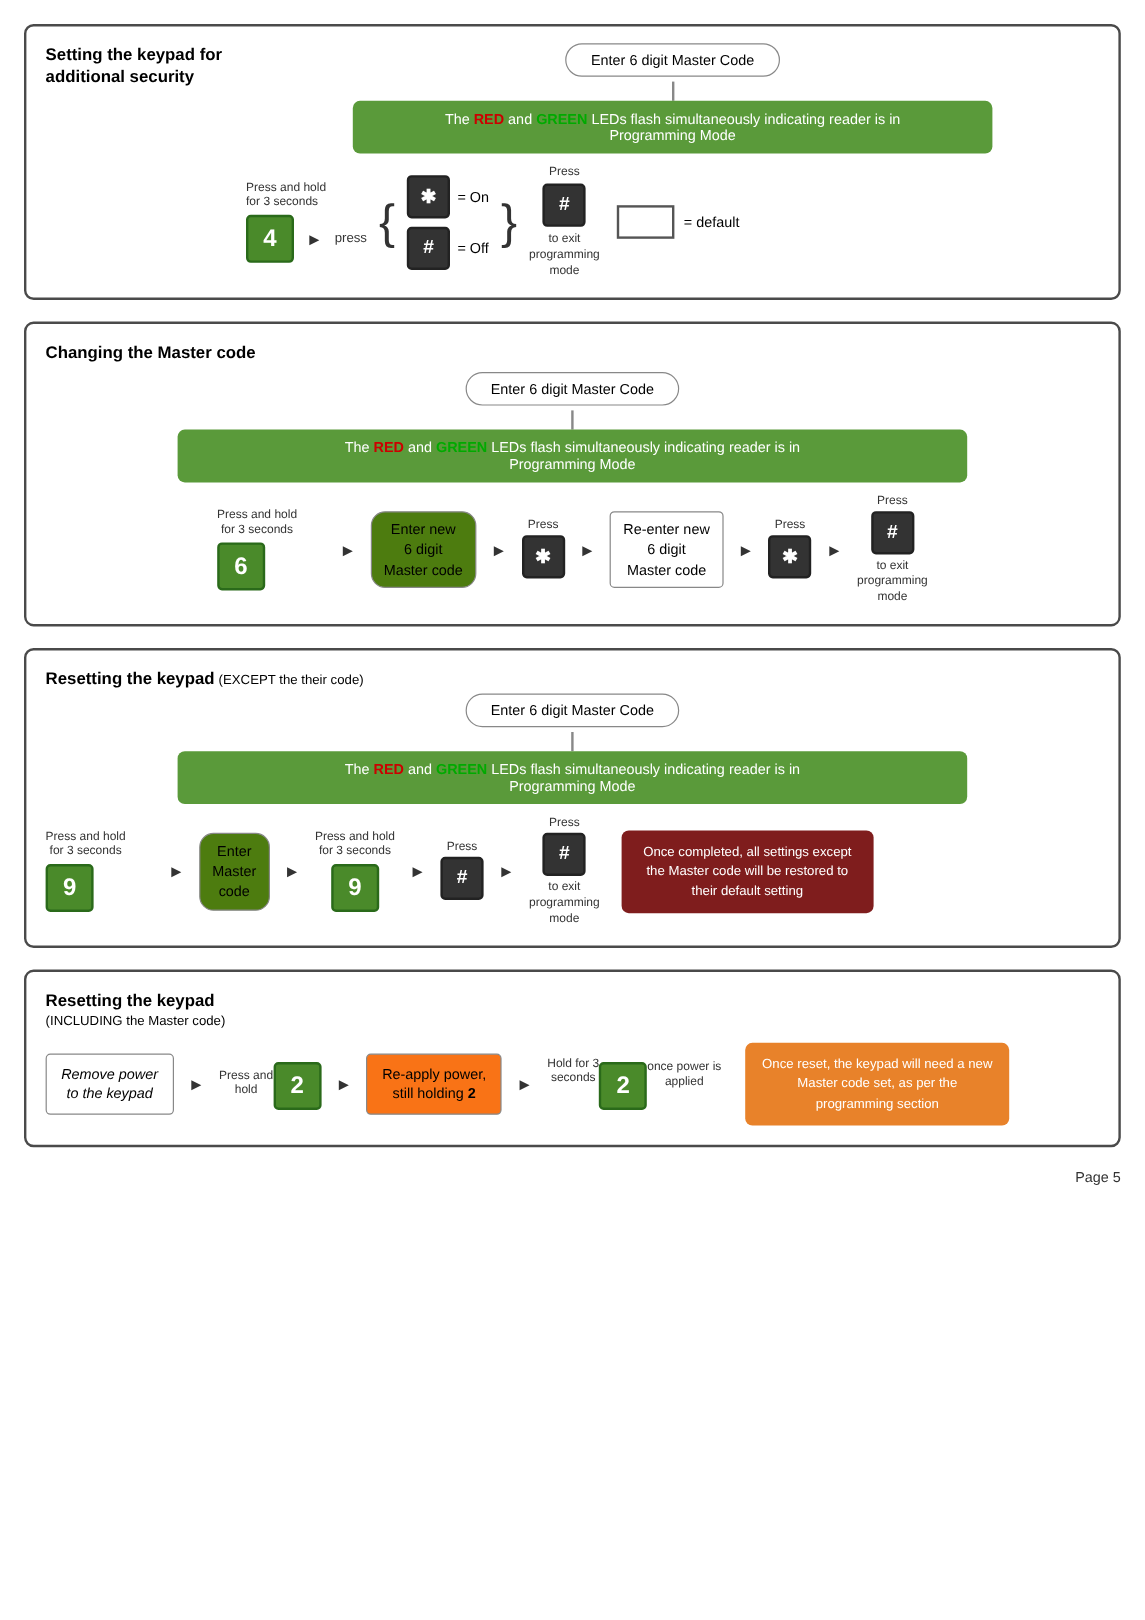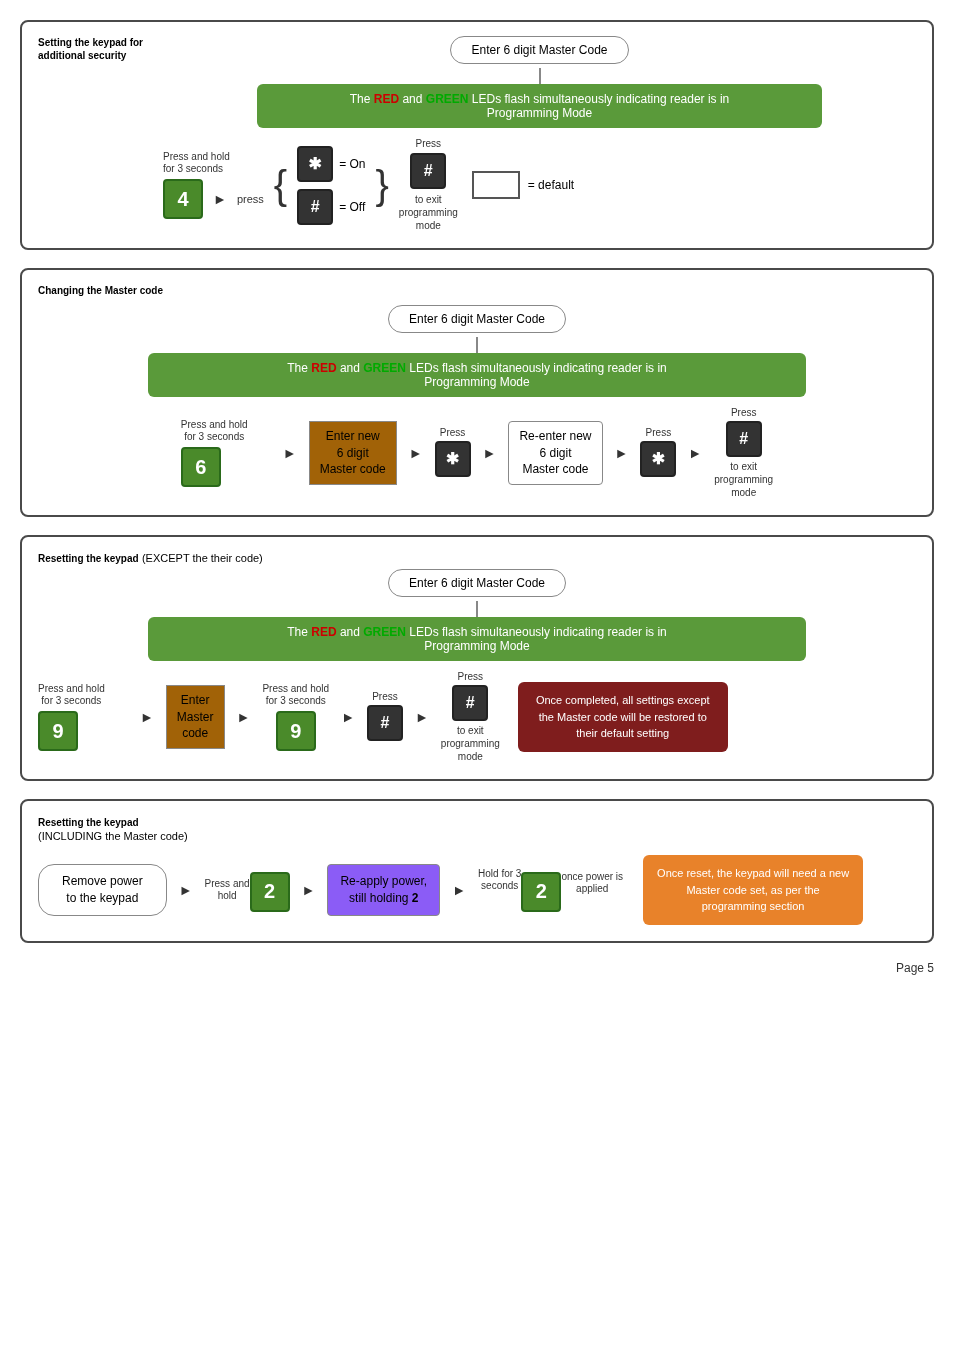--- a/index.html
+++ b/index.html
@@ -12,21 +12,21 @@
     }
     .section {
       border: 2px solid #4a4a4a;
       border-radius: 8px;
       margin-bottom: 18px;
       padding: 14px 16px 16px 16px;
       position: relative;
     }
     .section-title {
       font-weight: bold;
-      font-size: 10px;
+      font-size: 14px;
       margin-bottom: 8px;
       line-height: 1.3;
     }
     .red-text { color: #cc0000; font-weight: bold; }
     .green-text { color: #00aa00; font-weight: bold; }
 
     
     .key-btn {
       display: inline-flex;
       align-items: center;
@@ -134,25 +134,25 @@
       border-radius: 16px;
       padding: 6px 20px;
       display: inline-block;
       background: #fff;
       font-size: 12px;
       margin-bottom: 4px;
       text-align: right;
     }
     .enter-master-box {
       border: 1px solid #888;
-      border-radius: 0;
+      border-radius: 12px;
       padding: 6px 10px;
       font-size: 12px;
       text-align: center;
-      background: #a16207;
+      background: #4d7c0f;
       line-height: 1.4;
     }
     .reenter-box {
       border: 1px solid #888;
       border-radius: 4px;
       padding: 6px 10px;
       font-size: 12px;
       text-align: center;
       background: #fff;
       line-height: 1.4;
@@ -172,34 +172,35 @@
       border-radius: 6px;
       padding: 10px 12px;
       color: #fff;
       font-size: 11px;
       text-align: center;
       line-height: 1.5;
       max-width: 220px;
     }
     .remove-power-box {
       border: 1px solid #888;
-      border-radius: 16px;
-      padding: 8px 23px;
-      font-size: 12px;
-      text-align: center;
-      background: #fff;
-      line-height: 1.4;
+      border-radius: 4px;
+      padding: 8px 12px;
+      font-size: 12px;
+      text-align: center;
+      background: #fff;
+      line-height: 1.4;
+      font-style: italic;
     }
     .reapply-box {
       border: 1px solid #888;
       border-radius: 4px;
       padding: 8px 12px;
       font-size: 12px;
       text-align: center;
-      background: #8b5cf6;
+      background: #f97316;
       line-height: 1.4;
     }
   </style>
 </head>
 <body>
 
 <div class="section">
   <div class="sec-header">
     <div>
       <div class="section-title" style="white-space:pre-line;">Setting the keypad for

